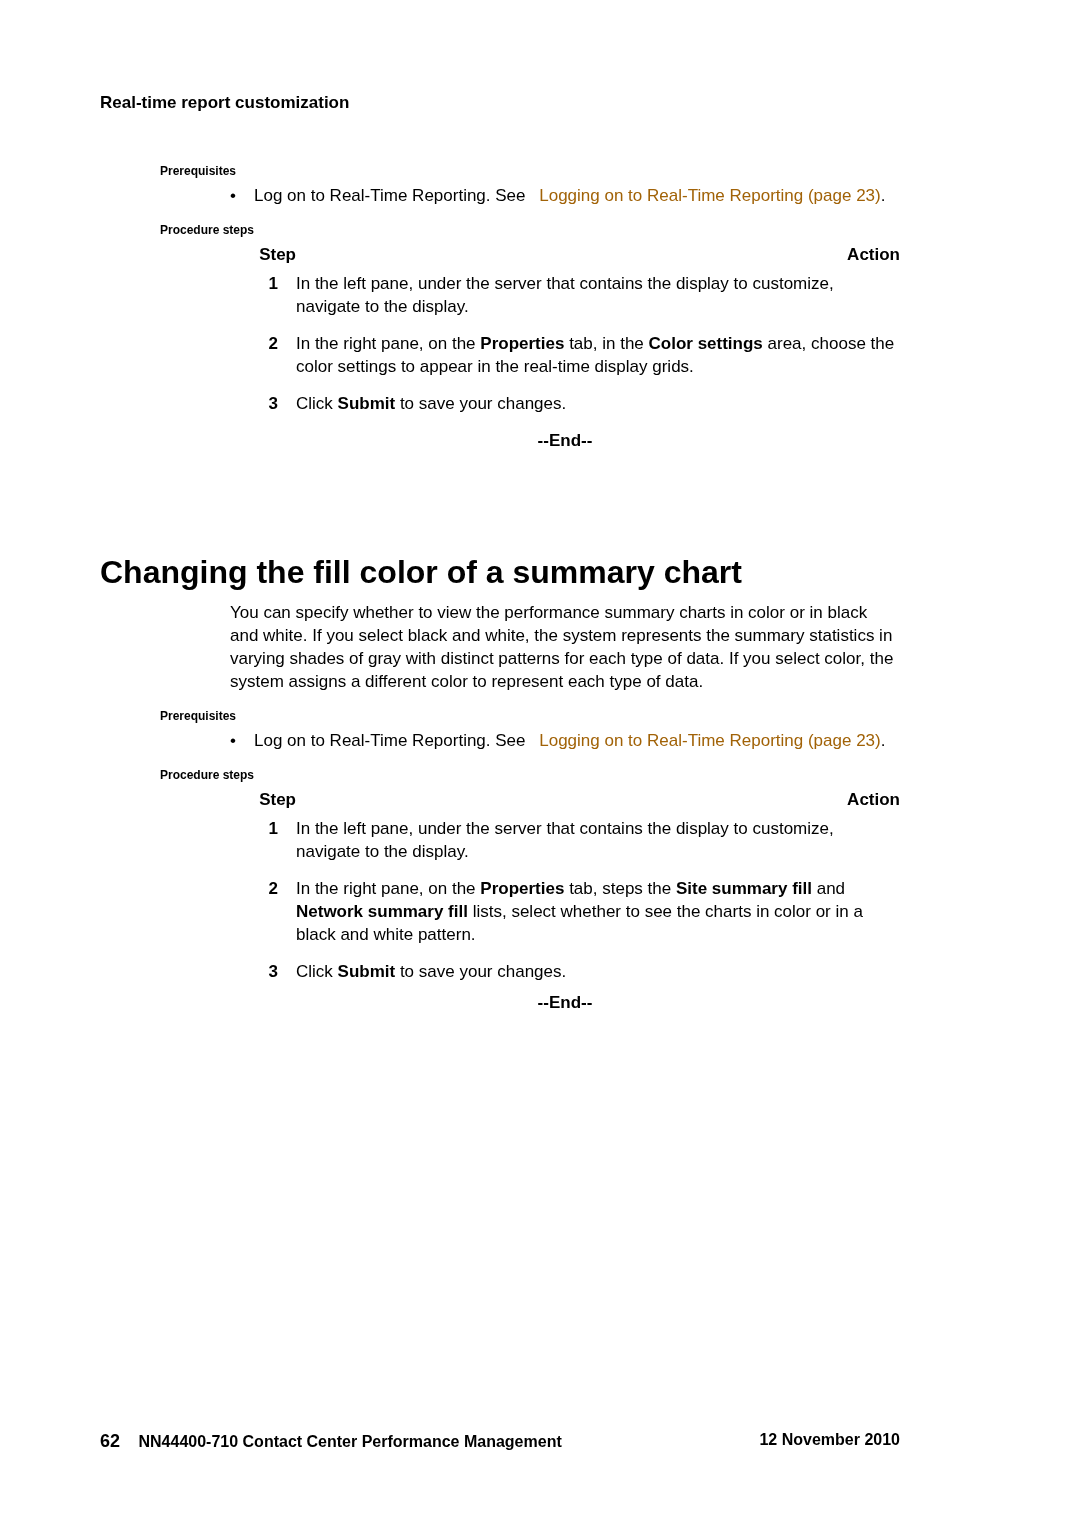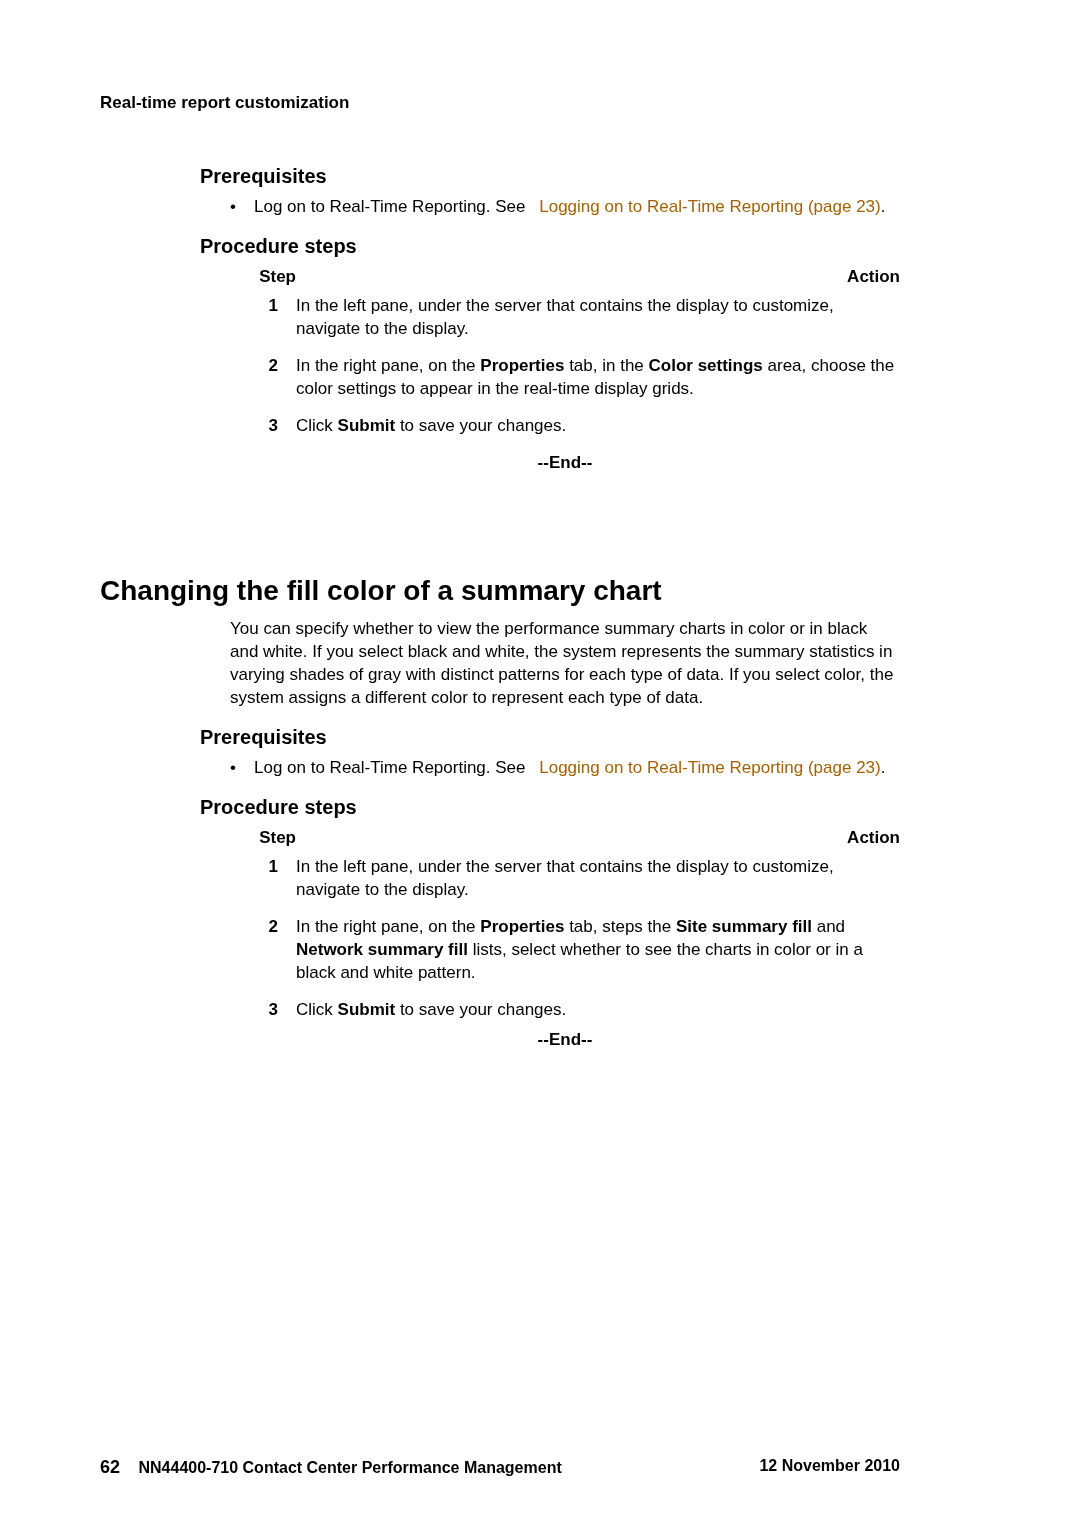--- a/index.html
+++ b/index.html
@@ -20,25 +20,24 @@
   }
   .running-head {
     font-size: 17px;
     font-weight: bold;
     margin-bottom: 48px;
   }
   .section {
     margin-left: 60px;
   }
   .subhead {
-    font-size: 20px;
+    font-size: 12px;
     font-weight: bold;
     margin-top: 14px;
     margin-bottom: 6px;
-    margin-left: 40px;
   }
   .indent-body {
     margin-left: 70px;
   }
   .bullet-row {
     display: flex;
     align-items: flex-start;
     margin-bottom: 4px;
   }
   .bullet-dot {
@@ -78,34 +77,34 @@
     width: 30px;
     text-align: right;
   }
   .end-marker {
     text-align: center;
     font-weight: bold;
     margin-top: 8px;
     margin-bottom: 8px;
   }
   .h1 {
-    font-size: 28px;
+    font-size: 32px;
     font-weight: bold;
     margin-top: 98px;
     margin-bottom: 8px;
   }
   .body-para {
     margin-bottom: 14px;
   }
   .note-para {
     margin-top: 14px;
   }
   .footer {
     position: absolute;
-    bottom: 48px;
+    bottom: 74px;
     left: 100px;
     right: 100px;
     display: flex;
     justify-content: space-between;
     font-weight: bold;
     font-size: 16px;
   }
   .pagenum {
     font-weight: bold;
     font-size: 18px;

